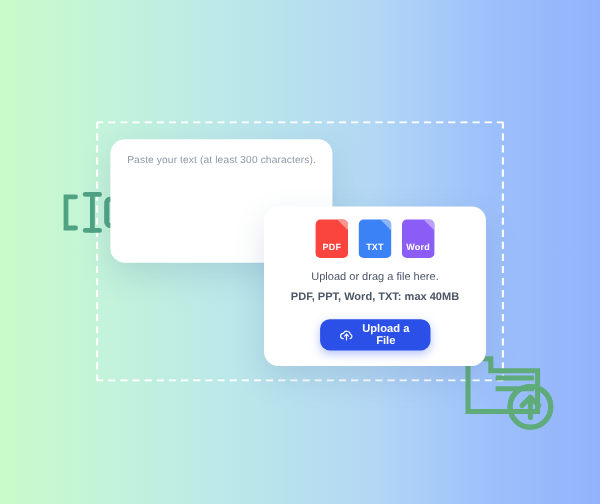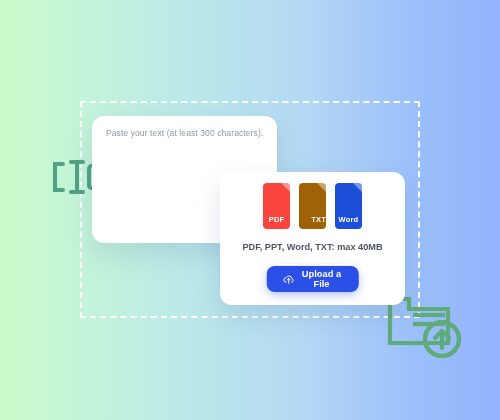--- a/index.html
+++ b/index.html
@@ -20,34 +20,34 @@
   
   .icon-text-input{position:absolute;left:49px;top:152px;width:62px;height:50px;}
   
   .icon-folder-upload{position:absolute;left:385px;top:291px;width:80px;height:69px;}
 
   
   .card{
     position:absolute;background:#ffffff;border-radius:14px;
     box-shadow:0 10px 26px rgba(80,110,150,.18);
   }
-  .card-paste{left:92px;top:116px;width:185px;height:127px;border-radius:12px;}
+  .card-paste{left:92px;top:116px;width:185px;height:103px;border-radius:12px;}
   .card-upload{left:220px;top:172px;width:185px;height:133px;border-radius:12px;}
 
   .paste-placeholder{
     position:absolute;left:14px;top:12px;right:12px;
     font-size:8.5px;color:#8f98a8;letter-spacing:.1px;line-height:1.3;
   }
 
   .file-icons{
     position:absolute;left:0;right:0;top:11px;
     display:flex;justify-content:center;gap:9px;
   }
   .file-ico{
-    position:relative;width:27px;height:46px;border-radius:4px;
+    position:relative;width:27px;height:32px;border-radius:4px;
     display:flex;align-items:flex-end;justify-content:center;
     padding-bottom:5px;box-sizing:border-box;
   }
   .file-ico .fold{
     position:absolute;right:0;top:0;width:9px;height:9px;
     border-top-right-radius:4px;
     background:rgba(255,255,255,.42);
     clip-path:polygon(0 0,100% 0,100% 100%);
   }
   .file-ico .lbl{
@@ -116,30 +116,31 @@
     <div class="paste-placeholder" style="color: rgb(143, 152, 168);">Paste your text (at least 300 characters).</div>
   </div>
 
   <div class="card card-upload">
 
     <div class="file-icons">
       <div class="file-ico" style="background: rgb(249, 69, 62);">
         <span class="fold"></span>
         <span class="lbl">PDF</span>
       </div>
-      <div class="file-ico" style="background: #a16207; justify-content: flex-end;">
+      <div class="file-ico" style="background: #3b82f6;">
         <span class="fold"></span>
         <span class="lbl">TXT</span>
       </div>
-      <div class="file-ico" style="background: #1d4ed8;">
+      <div class="file-ico" style="background: #8b5cf6;">
         <span class="fold"></span>
         <span class="lbl">Word</span>
       </div>
     </div>
 
+    <div class="upload-line1">Upload or drag a file here.</div>
     <div class="upload-line2">PDF, PPT, Word, TXT: max 40MB</div>
 
     <button class="upload-btn" style="background: rgb(43, 80, 232);">
       <span>
         <svg width="12" height="12" viewBox="0 0 24 24" fill="none" stroke="#ffffff" stroke-width="2" stroke-linecap="round" stroke-linejoin="round">
           <path d="M6.5 18.5a4.5 4.5 0 0 1 .4-9 6 6 0 0 1 11.4 1.6 3.8 3.8 0 0 1-.3 7.4"></path>
           <path d="M12 20.5V11"></path>
           <path d="M8.8 14.2 12 11l3.2 3.2"></path>
         </svg>
       </span>

